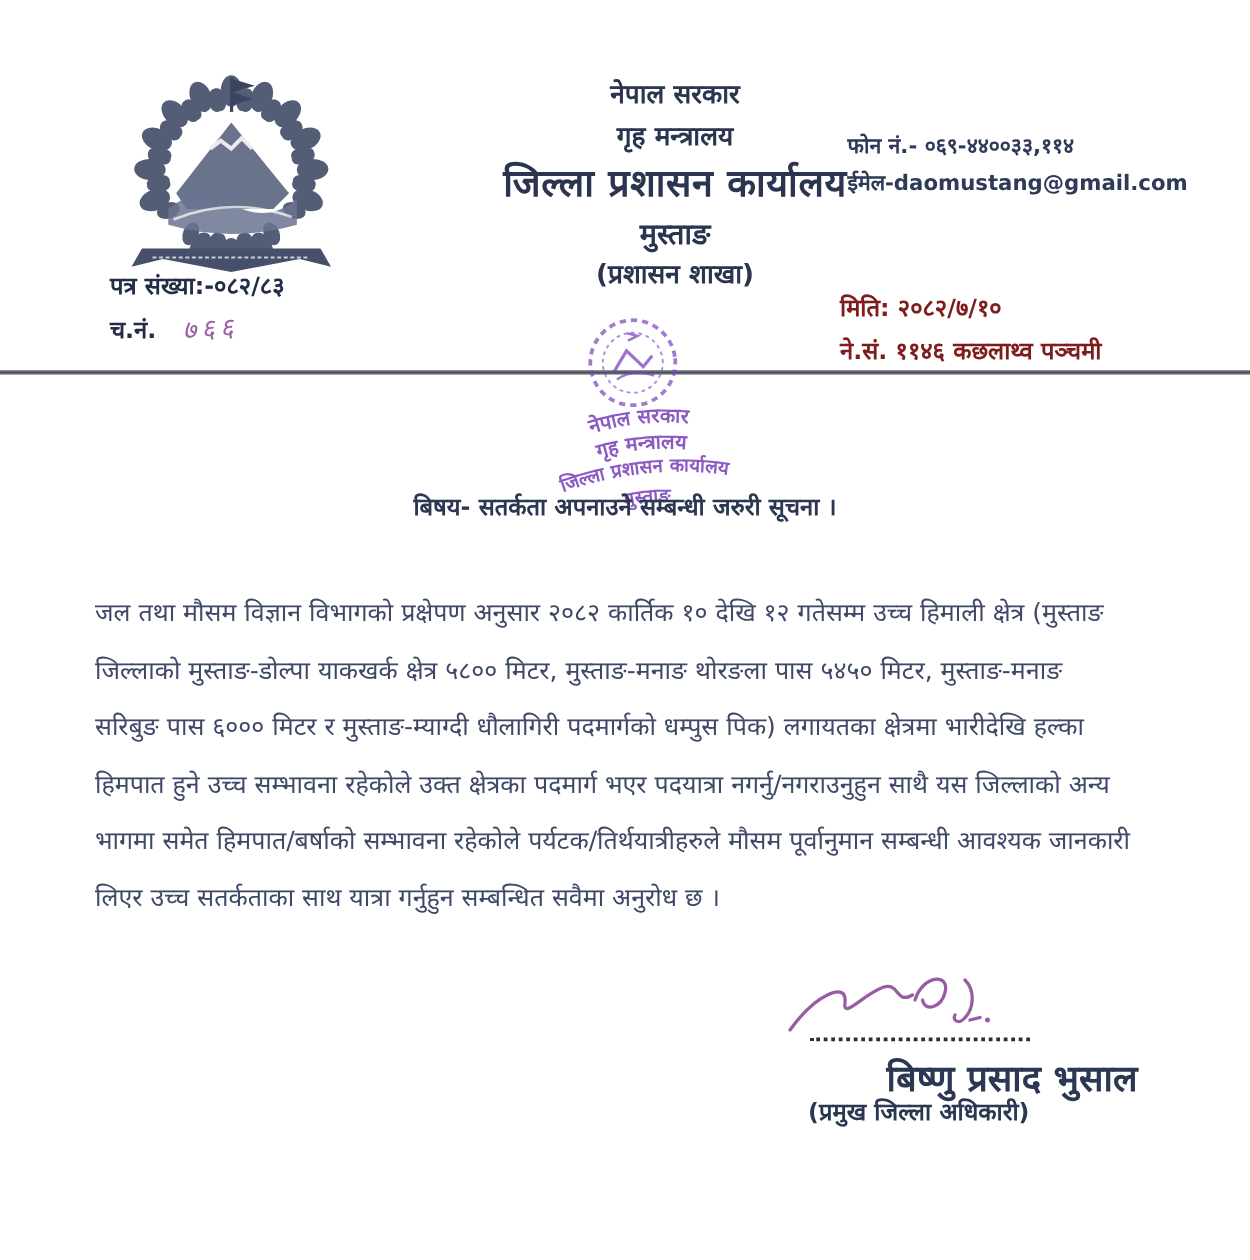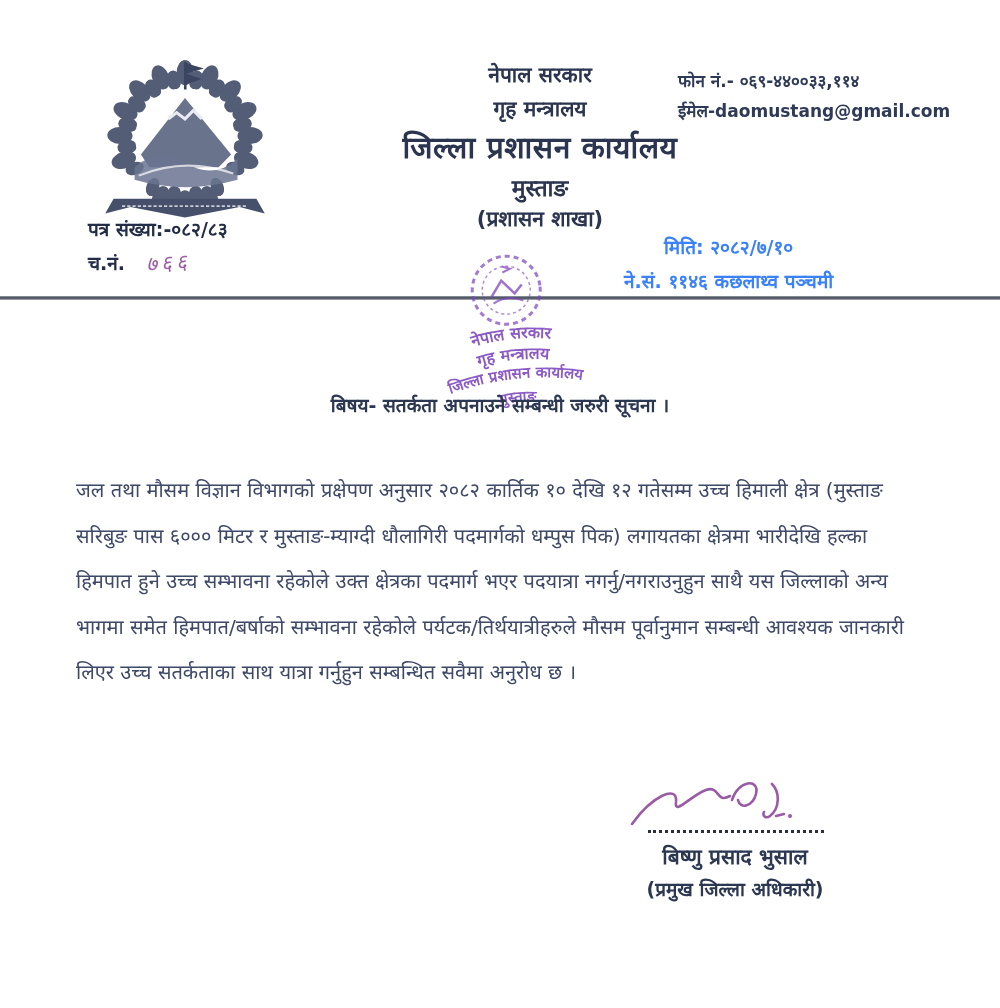--- a/index.html
+++ b/index.html
@@ -17,25 +17,25 @@
 
   
   .head-center { left: 300px; top: 58px; width: 480px; text-align: center; color: #2b3550; }
   .gov-line   { font-size: 21px; font-weight: bold; line-height: 34px; }
   .min-line   { font-size: 21px; font-weight: bold; line-height: 34px; }
   .office-line{ font-size: 30px; font-weight: bold; line-height: 44px; letter-spacing: .5px; }
   .dist-line  { font-size: 23px; font-weight: bold; line-height: 36px; }
   .branch-line{ font-size: 21px; font-weight: bold; line-height: 26px; }
 
   .contact { left: 678px; top: 66px; width: 300px; color: #2f3a57; }
-  .contact .phone { font-size: 17px; font-weight: bold; line-height: 30px; }
+  .contact .phone { font-size: 17px; font-weight: bold; line-height: 30px; margin-top: 36px; }
   .contact .email { font-size: 17px; font-weight: bold; line-height: 30px; }
 
   .ref-left  { left: 88px;  top: 212px; color: #232d47; }
-  .ref-right { left: 624px; top: 230px; color: #3b82f6; text-align: center; }
+  .ref-right { left: 672px; top: 230px; color: #7f1d1d; }
   .ref-line  { font-size: 19px; font-weight: bold; line-height: 34px; }
   .chn-row   { font-size: 19px; font-weight: bold; line-height: 34px; }
   .handwritten {
     display: inline-block;
     color: #9c5fa5;
     font-size: 21px;
     font-weight: normal;
     font-style: italic;
     letter-spacing: 4px;
     transform: rotate(-3deg);
@@ -59,22 +59,22 @@
   
   .body-text { left: 76px; top: 468px; width: 828px; color: #3e4867; }
   .body-line { font-size: 20px; line-height: 45.5px; white-space: nowrap; font-weight: 500; }
 
   
   .sig-art { left: 626px; top: 770px; width: 190px; height: 66px; }
   .dotted-line {
     left: 648px; top: 830px; width: 176px; height: 0;
     border-bottom: 3px dotted #2a2f3a;
   }
-  .sig-name  { left: 560px; top: 842px; width: 350px; text-align: center;
-               font-size: 21px; font-weight: bold; color: #2c3752; }
+  .sig-name  { left: 560px; top: 842px; width: 350px; text-align: right;
+               font-size: 29px; font-weight: bold; color: #2c3752; }
   .sig-title { left: 560px; top: 876px; width: 350px; text-align: center;
                font-size: 19px; font-weight: bold; color: #2c3752; }
 </style>
 </head>
 <body>
 
 <div class="page">
 
   <svg class="abs" style="left:80px; top:58px;" width="210" height="168" viewBox="0 0 200 160" aria-hidden="true">
     <defs>
@@ -172,20 +172,21 @@
         <text font-size="15"><textPath href="#arc3" startOffset="50%" text-anchor="middle">जिल्ला प्रशासन कार्यालय</textPath></text>
         <text font-size="15"><textPath href="#arc4" startOffset="50%" text-anchor="middle">मुस्ताङ</textPath></text>
       </g>
     </g>
   </svg>
 
   <div class="abs subject">बिषय- सतर्कता अपनाउने सम्बन्धी जरुरी सूचना ।</div>
 
   <div class="abs body-text">
     <div class="body-line">जल तथा मौसम विज्ञान विभागको प्रक्षेपण अनुसार २०८२ कार्तिक १० देखि १२ गतेसम्म उच्च हिमाली क्षेत्र (मुस्ताङ</div>
+    <div class="body-line">जिल्लाको मुस्ताङ-डोल्पा याकखर्क क्षेत्र ५८०० मिटर, मुस्ताङ-मनाङ थोरङला पास ५४५० मिटर, मुस्ताङ-मनाङ</div>
     <div class="body-line">सरिबुङ पास ६००० मिटर र मुस्ताङ-म्याग्दी धौलागिरी पदमार्गको धम्पुस पिक) लगायतका क्षेत्रमा भारीदेखि हल्का</div>
     <div class="body-line">हिमपात हुने उच्च सम्भावना रहेकोले उक्त क्षेत्रका पदमार्ग भएर पदयात्रा नगर्नु/नगराउनुहुन साथै यस जिल्लाको अन्य</div>
     <div class="body-line">भागमा समेत हिमपात/बर्षाको सम्भावना रहेकोले पर्यटक/तिर्थयात्रीहरुले मौसम पूर्वानुमान सम्बन्धी आवश्यक जानकारी</div>
     <div class="body-line">लिएर उच्च सतर्कताका साथ यात्रा गर्नुहुन सम्बन्धित सवैमा अनुरोध छ ।</div>
   </div>
 
   <svg class="abs sig-art" viewBox="0 0 190 66" aria-hidden="true">
     <g fill="none" stroke="#8e4a9b" stroke-width="2.6" stroke-linecap="round" opacity="0.9">
       <path d="M6,54 C 26,26 52,14 50,32 C 48,46 64,26 80,20 C 94,15 90,34 104,26"></path>
       <path d="M106,30 C 112,10 134,8 130,24 C 127,36 114,40 112,30"></path>

